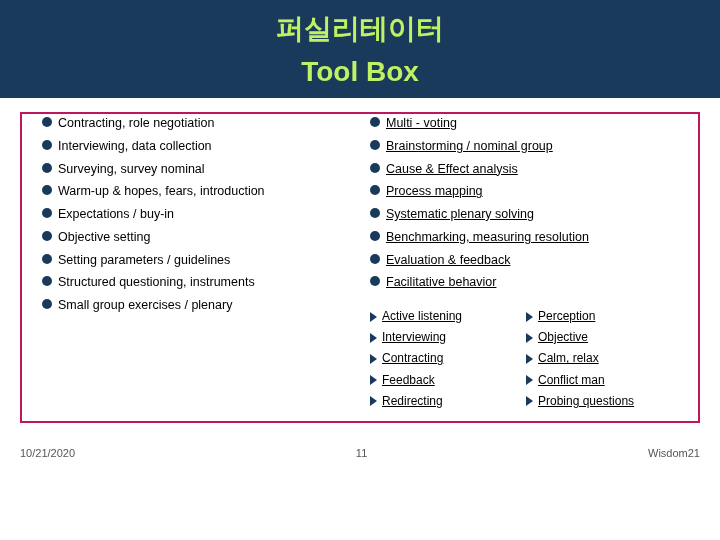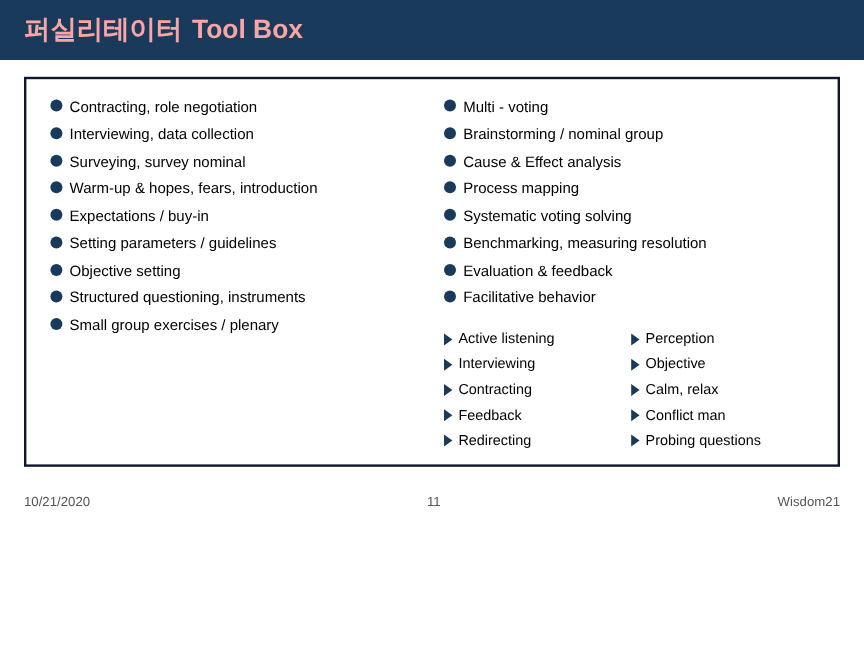--- a/index.html
+++ b/index.html
@@ -5,47 +5,49 @@
     * { margin: 0; padding: 0; box-sizing: border-box; }
     body {
       width: 720px;
       height: 540px;
       font-family: 'Malgun Gothic', '맑은 고딕', Arial, sans-serif;
       background: #fff;
       overflow: hidden;
     }
     .header {
       background: #1a3a5c;
-      color: #fca5a5;
+      color: #bef264;
       padding: 10px 20px;
-      font-size: 22px;
+      font-size: 28px;
       font-weight: bold;
       display: flex;
       align-items: center;
       gap: 8px;
+      flex-direction: column;
     }
     .main-content {
       padding: 14px 20px 10px 20px;
     }
     .card {
-      border: 2px solid #0f172a;
-      padding: 14px 20px 10px 20px;
+      border: 2px solid #be185d;
+      padding: 0 20px 10px 20px;
       margin-bottom: 8px;
     }
     .columns {
       display: flex;
       gap: 0;
     }
     .col-left {
       flex: 1;
       padding-right: 10px;
     }
     .col-right {
       flex: 1;
       padding-left: 10px;
+      text-decoration: underline;
     }
     .list-item {
       display: flex;
       align-items: flex-start;
       margin-bottom: 4px;
       font-size: 12.5px;
       line-height: 1.5;
     }
     .bullet {
       width: 10px;
@@ -119,25 +121,25 @@
           <div class="list-item">
             <span class="bullet"></span>
             <span>Warm-up &amp; hopes, fears, introduction</span>
           </div>
           <div class="list-item">
             <span class="bullet"></span>
             <span>Expectations / buy-in</span>
           </div>
           <div class="list-item">
             <span class="bullet"></span>
+            <span>Objective setting</span>
+          </div>
+          <div class="list-item">
+            <span class="bullet"></span>
             <span>Setting parameters / guidelines</span>
-          </div>
-          <div class="list-item">
-            <span class="bullet"></span>
-            <span>Objective setting</span>
           </div>
           <div class="list-item">
             <span class="bullet"></span>
             <span>Structured questioning, instruments</span>
           </div>
           <div class="list-item">
             <span class="bullet"></span>
             <span>Small group exercises / plenary</span>
           </div>
         </div>
@@ -154,21 +156,21 @@
           <div class="list-item">
             <span class="bullet"></span>
             <span>Cause &amp; Effect analysis</span>
           </div>
           <div class="list-item">
             <span class="bullet"></span>
             <span>Process mapping</span>
           </div>
           <div class="list-item">
             <span class="bullet"></span>
-            <span>Systematic voting solving</span>
+            <span>Systematic plenary solving</span>
           </div>
           <div class="list-item">
             <span class="bullet"></span>
             <span>Benchmarking, measuring resolution</span>
           </div>
           <div class="list-item">
             <span class="bullet"></span>
             <span>Evaluation &amp; feedback</span>
           </div>
           <div class="list-item">

